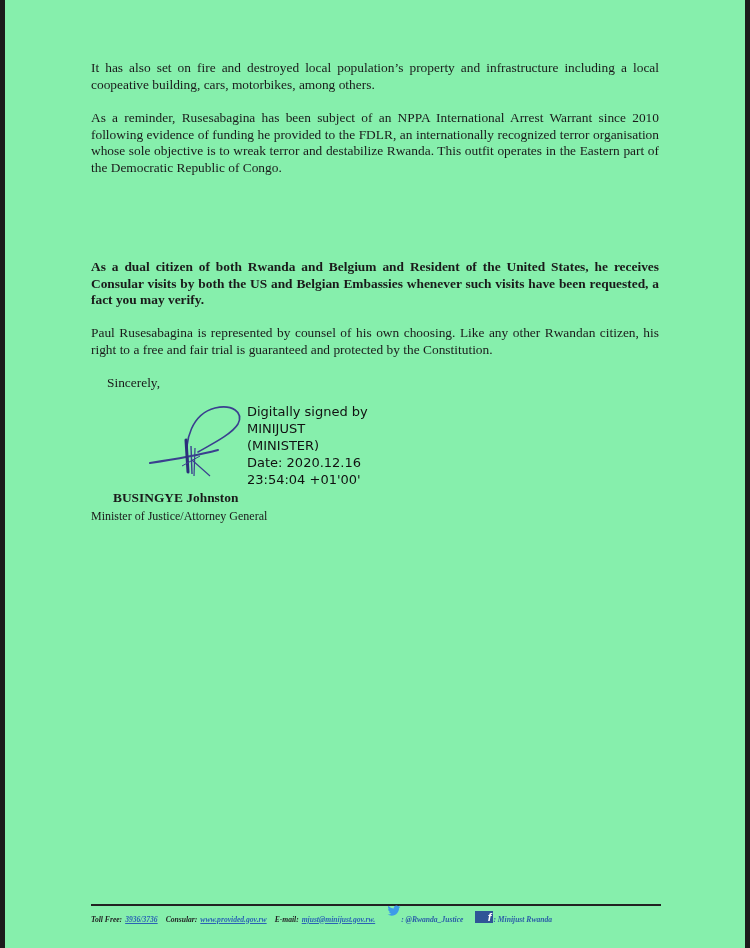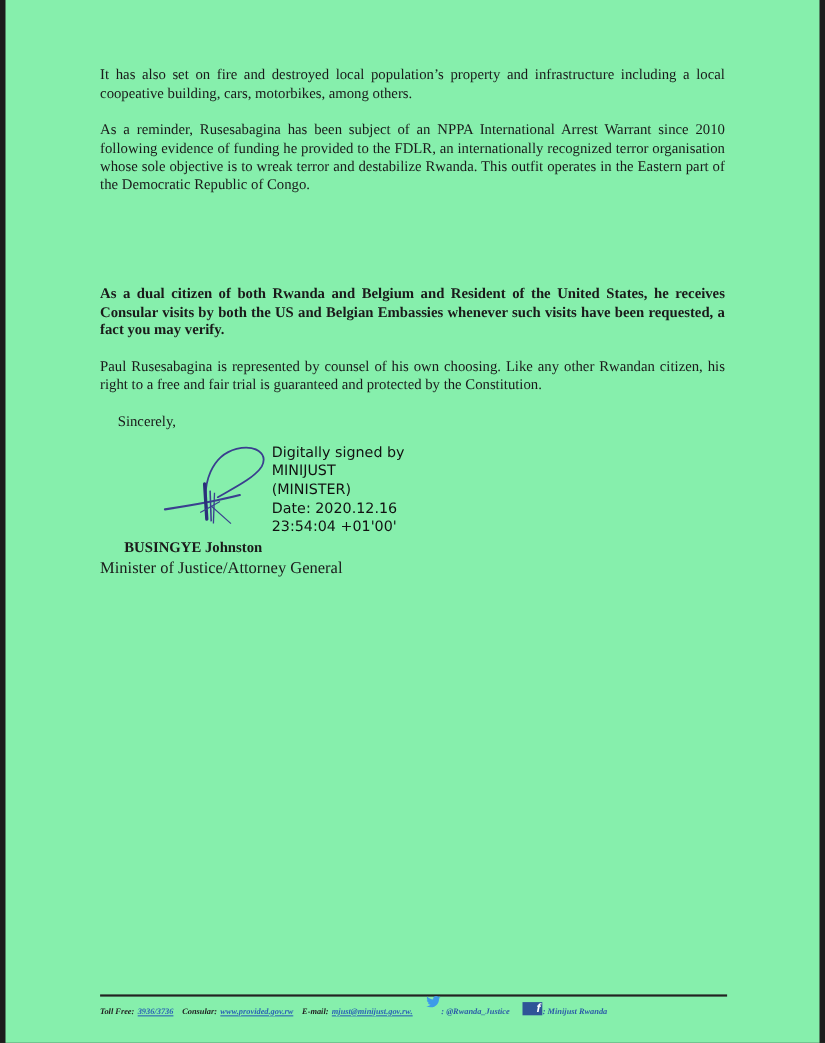--- a/index.html
+++ b/index.html
@@ -74,21 +74,21 @@
       font-size: 13.4px;
       font-weight: bold;
       color: #1a1a1a;
       margin-left: 22px;
     }
     .signer-title {
       position: absolute;
       top: 509px;
       left: 86px;
       font-family: "Liberation Serif", "DejaVu Serif", serif;
-      font-size: 15px;
+      font-size: 12px;
       color: #1a1a1a;
     }
     .footer-rule {
       position: absolute;
       top: 904px;
       left: 86px;
       width: 570px;
       height: 2px;
       background: #222;
     }

